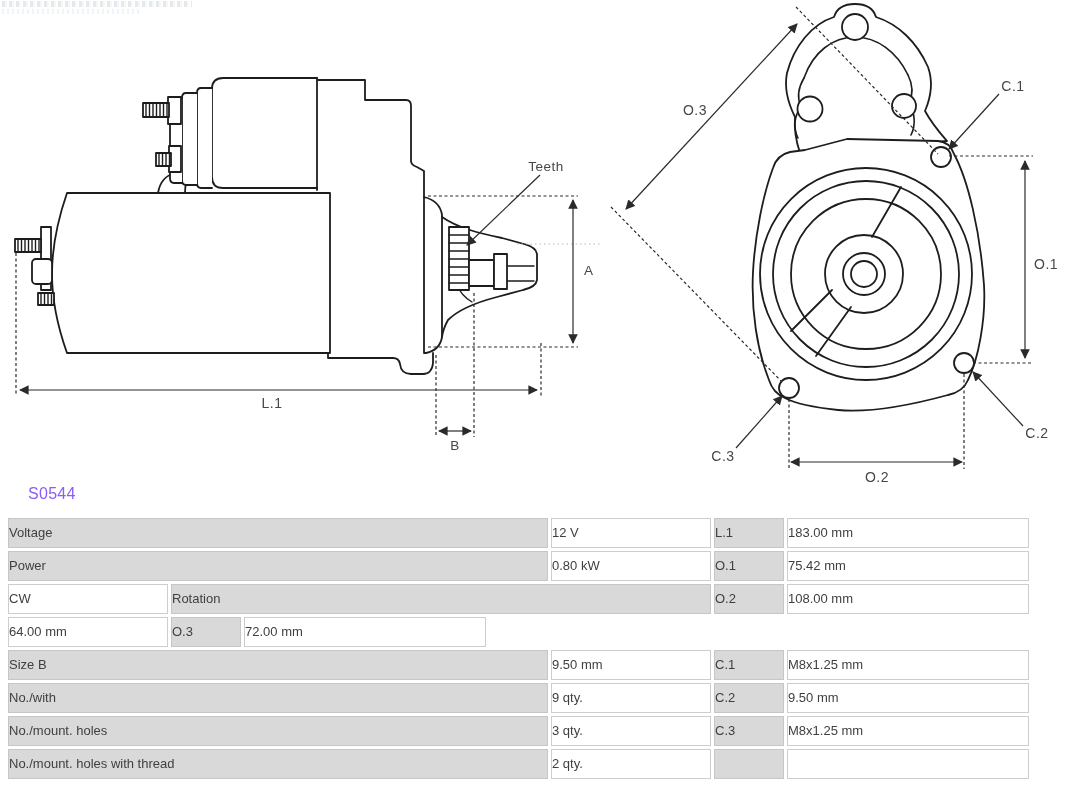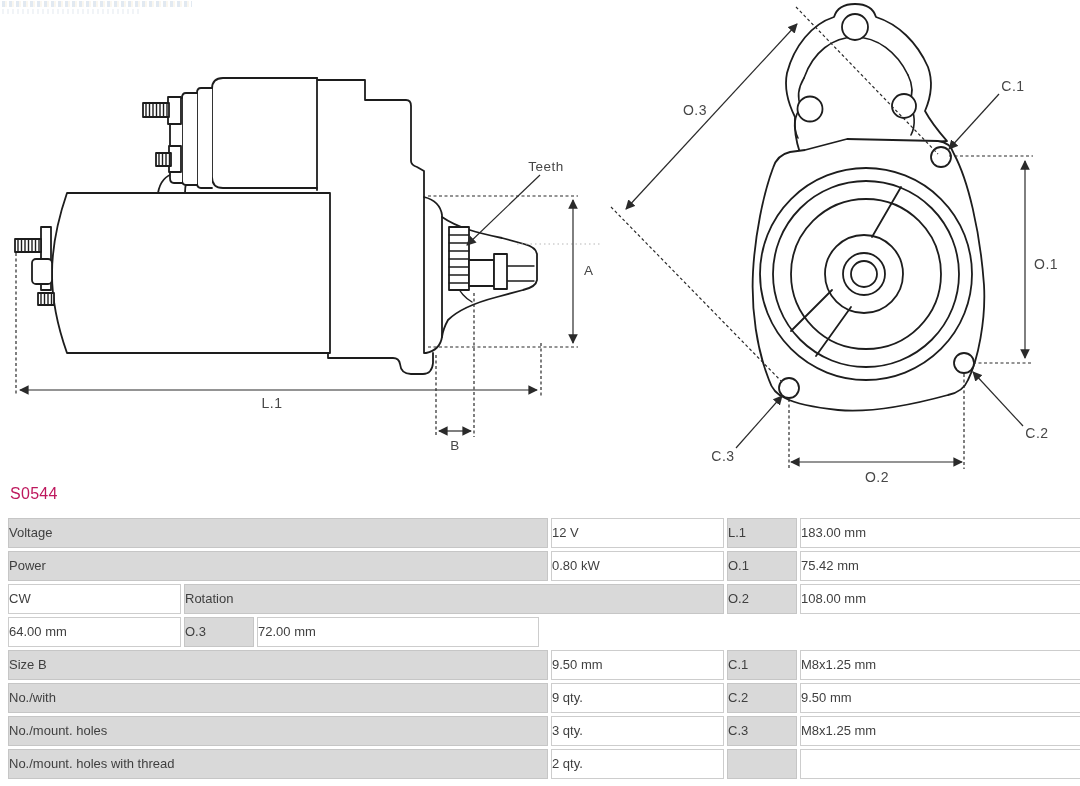--- a/index.html
+++ b/index.html
@@ -3,31 +3,31 @@
 <meta charset="utf-8">
 <style>
   html,body{margin:0;padding:0;background:#ffffff;}
   body{width:1080px;height:786px;position:relative;font-family:"Liberation Sans",sans-serif;overflow:hidden;}
   .watermark{position:absolute;left:2px;top:1px;width:190px;height:6px;opacity:.22;
     background:repeating-linear-gradient(90deg,#7a9cc0 0 3px,#e8d9b8 3px 5px,#ffffff 5px 7px);}
   .watermark2{position:absolute;left:2px;top:9px;width:140px;height:5px;opacity:.14;
     background:repeating-linear-gradient(90deg,#9ab0c8 0 2px,#ffffff 2px 5px);}
   .drawing{position:absolute;left:0;top:0;}
   svg text{font-family:"Liberation Sans",sans-serif;fill:#474747;letter-spacing:.5px;}
-  .part-number{position:absolute;left:10px;top:485px;font-size:16px;color:#be185d;letter-spacing:.3px;}
+  .part-number{position:absolute;left:28px;top:485px;font-size:16px;color:#8b5cf6;letter-spacing:.3px;}
   .spec-table{position:absolute;left:8px;top:518px;}
   .t-row{display:flex;margin-bottom:3px;}
   .cell{box-sizing:border-box;height:30px;line-height:28px;font-size:13px;color:#3f3f3f;
     padding-right:10px;border:1px solid #c6c6c6;}
   .cell.lab{background:#d9d9d9;}
   .cell.val{background:#ffffff;border-color:#cdcdcd;}
   .c1{width:540px;margin-right:3px;}
-  .c2{width:173px;margin-right:3px;}
+  .c2{width:160px;margin-right:3px;}
   .c3{width:70px;margin-right:3px;}
-  .c4{width:282px;}
+  .c4{width:242px;}
 </style>
 </head>
 <body>
 
 <div class="watermark"></div>
 <div class="watermark2"></div>
 
 <svg class="drawing" width="1080" height="488" viewBox="0 0 1080 488">
   <defs>
     <marker id="arr" viewBox="0 0 10 10" refX="9" refY="5" markerWidth="8" markerHeight="8" orient="auto-start-reverse">

